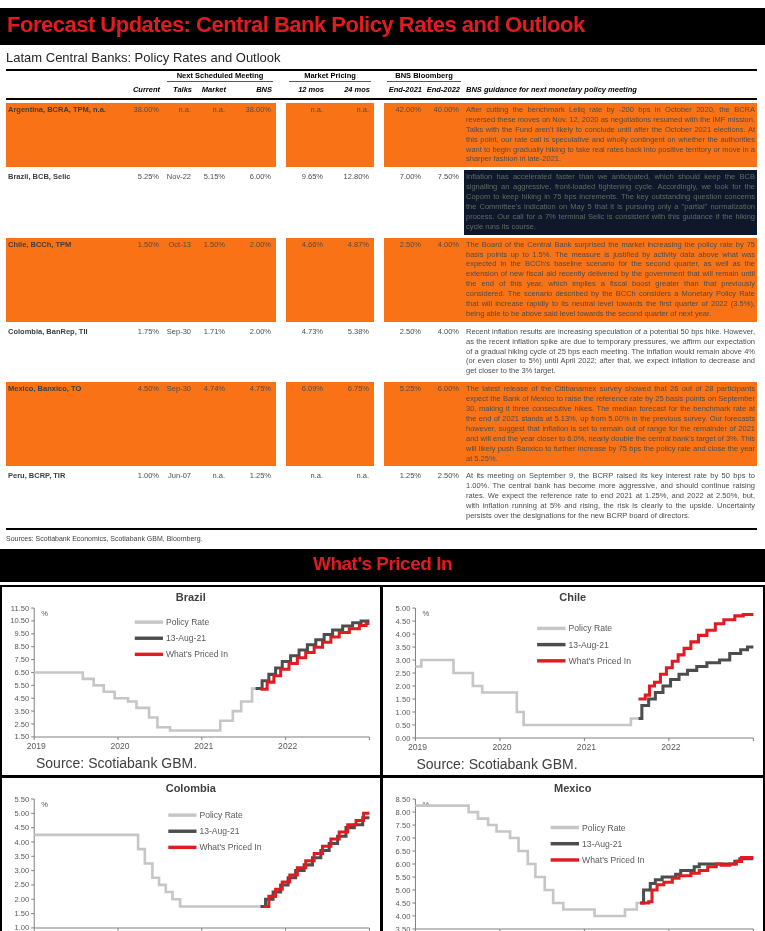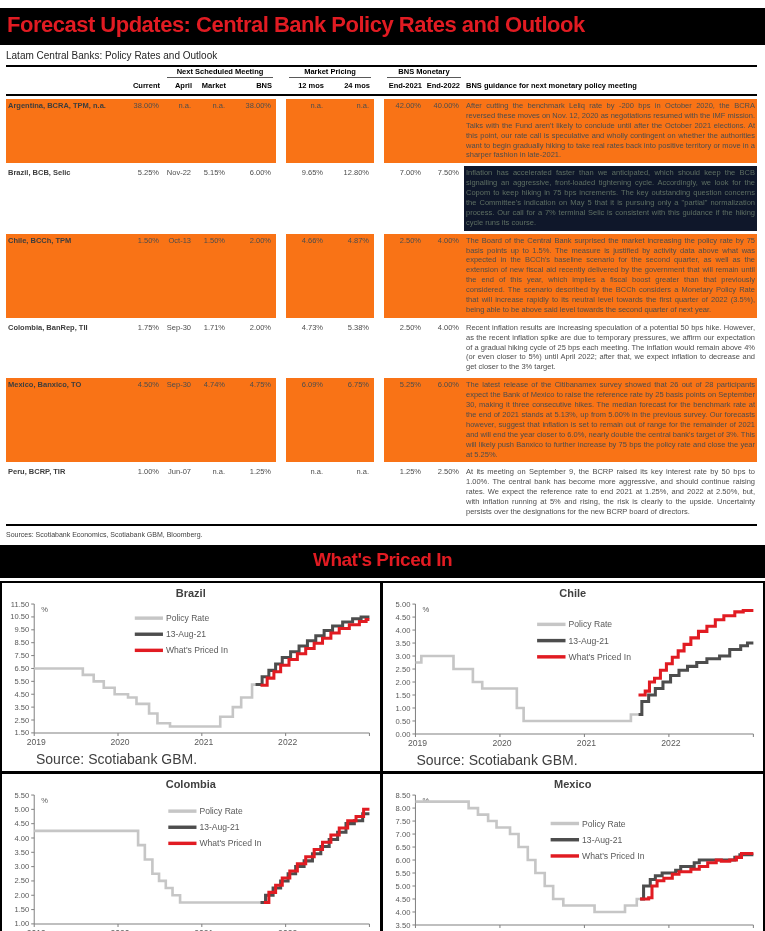--- a/index.html
+++ b/index.html
@@ -4,30 +4,30 @@
 <style>
   html,body{margin:0;padding:0;background:#fff;}
   body{width:765px;height:931px;overflow:hidden;font-family:"Liberation Sans",sans-serif;}
   .page{position:relative;width:765px;height:931px;background:#fff;margin-top:8px;}
 
   .banner{background:#000;color:#e11b22;font-weight:bold;font-size:22px;
           padding:4px 8px 7px 7px;letter-spacing:-0.5px;}
   .banner2{background:#000;color:#e11b22;font-weight:bold;font-size:19px;
            text-align:center;padding:4px 0 7px;margin-top:2px;letter-spacing:-0.5px;}
 
-  .subtitle{font-size:10px;color:#262626;padding:5px 20px 4px 6px;}
+  .subtitle{font-size:13px;color:#262626;padding:5px 20px 4px 6px;}
 
   .tbl{margin:0 8px 0 6px;border-top:2.5px solid #000;border-bottom:2.5px solid #000;padding-bottom:4px;}
   .grid{display:grid;grid-template-columns:112px 46px 32px 34px 46px 10px 42px 46px 10px 42px 38px 1fr;}
   .ghead{padding-top:0;}
   .gcell{font-size:7.5px;font-weight:bold;color:#000;text-align:center;
          border-bottom:1.5px solid #595959;padding-bottom:1px;margin:0 3px;}
   .g1{grid-column:3/6;} .g2{grid-column:7/9;} .g3{grid-column:10/12;}
   .chead{border-bottom:2.5px solid #000;padding:2px 0 3px;}
-  .hcell{font-size:7.5px;font-weight:bold;color:#000;text-align:right;padding:1px 4px 1px 0;}
+  .hcell{font-size:7.5px;font-weight:bold;color:#000;text-align:right;padding:1px 4px 1px 0;font-style:italic;}
   .hcell.left{text-align:left;padding-left:2px;} 
 
   .row{margin-top:3px;}
   .cell{font-size:7.5px;color:#4d4d4d;text-align:right;padding:2px 5px 3px 0;line-height:1.3;}
   .cell.name{text-align:left;font-weight:bold;color:#3d3d3d;padding-left:2px;}
   .cell.guid{text-align:justify;padding:2px 2px 3px 2px;line-height:1.32;}
   .cell.gap{padding:0;}
   .row.sh .cell:not(.gap){background:#f97316;}
   .row .cell.guid.hl{background:#0f172a;color:#5d6e62;}
 
@@ -48,25 +48,25 @@
 <div class="page">
 
   <div class="banner">Forecast Updates: Central Bank Policy Rates and Outlook</div>
 
   <div class="subtitle">Latam Central Banks: Policy Rates and Outlook</div>
 
   <div class="tbl">
     <div class="grid ghead">
       <div class="gcell g1">Next Scheduled Meeting</div>
       <div class="gcell g2">Market Pricing</div>
-      <div class="gcell g3">BNS Monetary</div>
+      <div class="gcell g3">BNS Bloomberg</div>
     </div>
     <div class="grid chead">
       <div class="hcell" style="grid-column:2">Current</div>
-      <div class="hcell" style="grid-column:3">April</div>
+      <div class="hcell" style="grid-column:3">Talks</div>
       <div class="hcell" style="grid-column:4">Market</div>
       <div class="hcell" style="grid-column:5">BNS</div>
       <div class="hcell" style="grid-column:7">12 mos</div>
       <div class="hcell" style="grid-column:8">24 mos</div>
       <div class="hcell" style="grid-column:10">End-2021</div>
       <div class="hcell" style="grid-column:11">End-2022</div>
       <div class="hcell left" style="grid-column:12">BNS guidance for next monetary policy meeting</div>
     </div>
     <div id="tbody">
         <div class="grid row sh">

